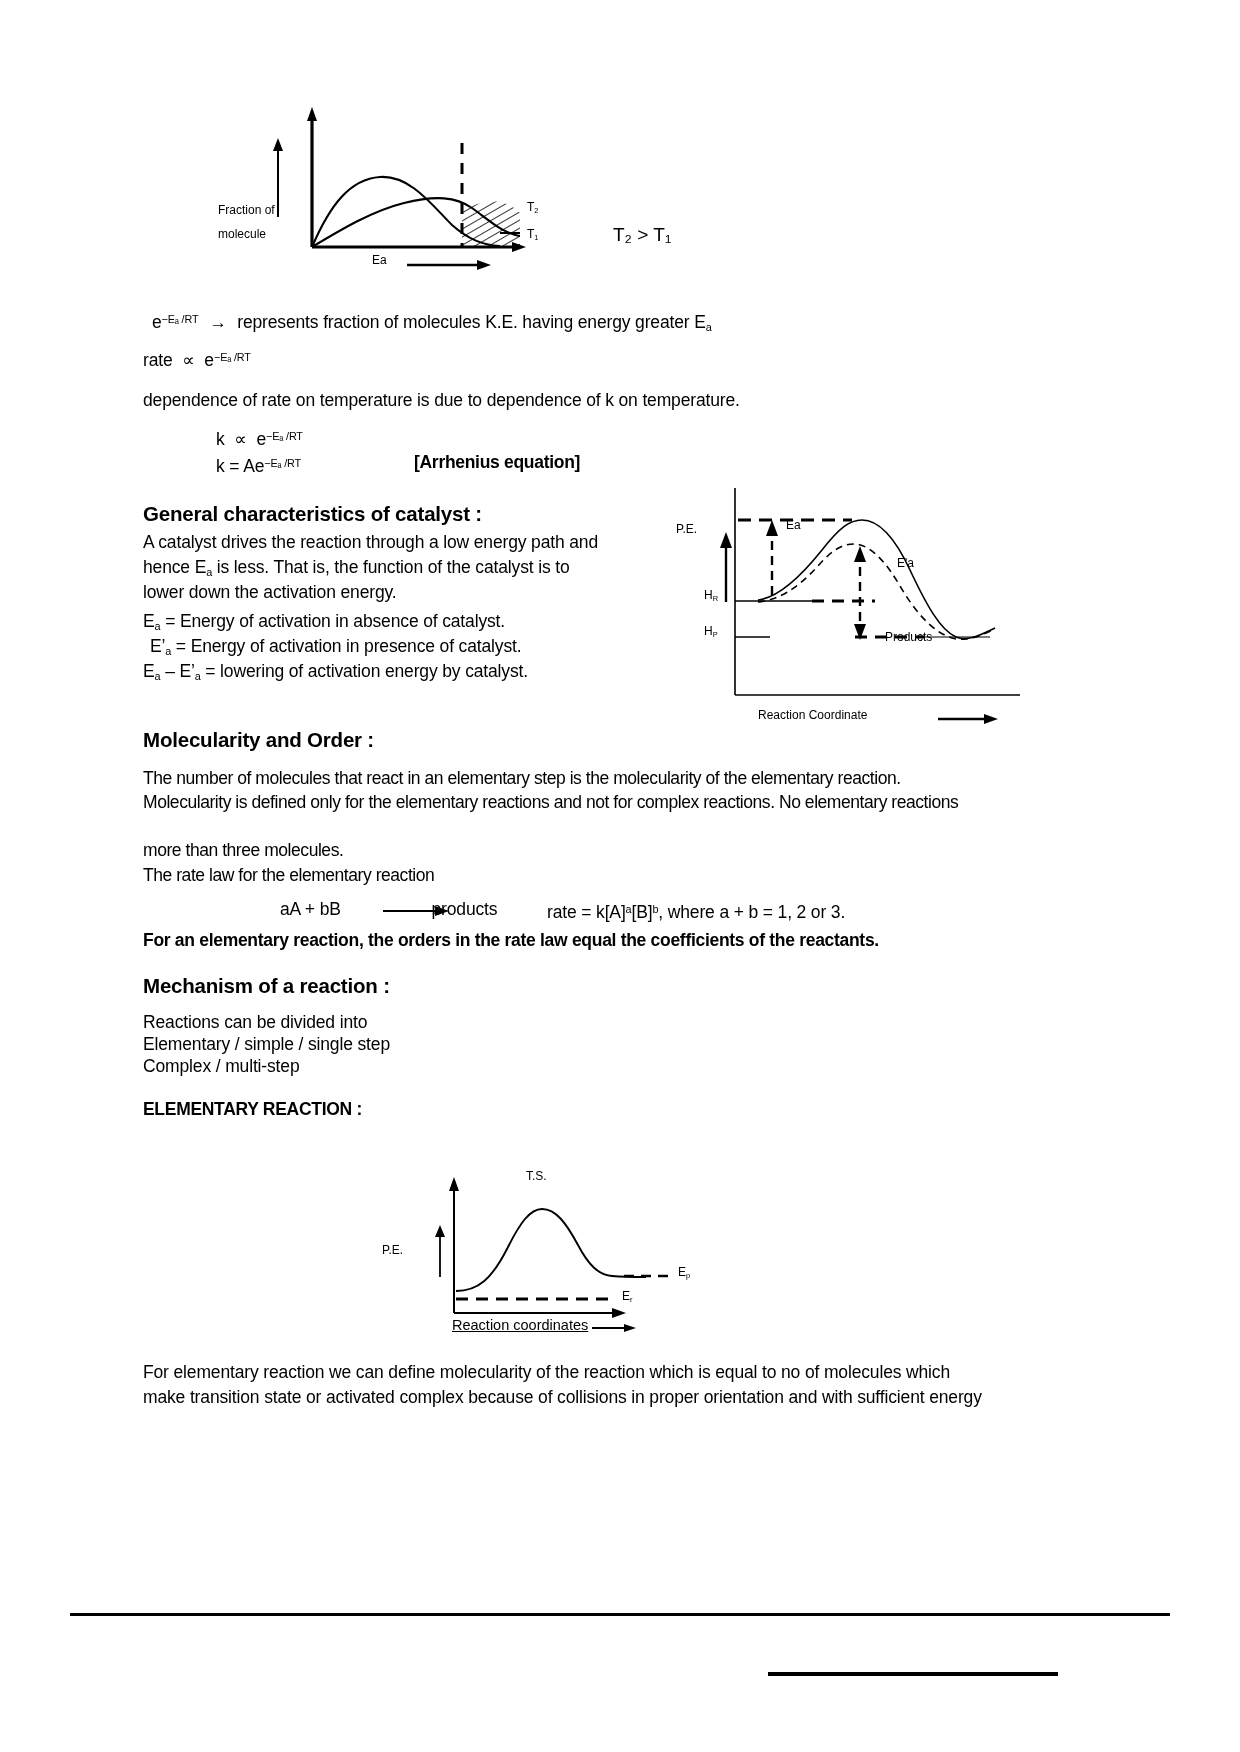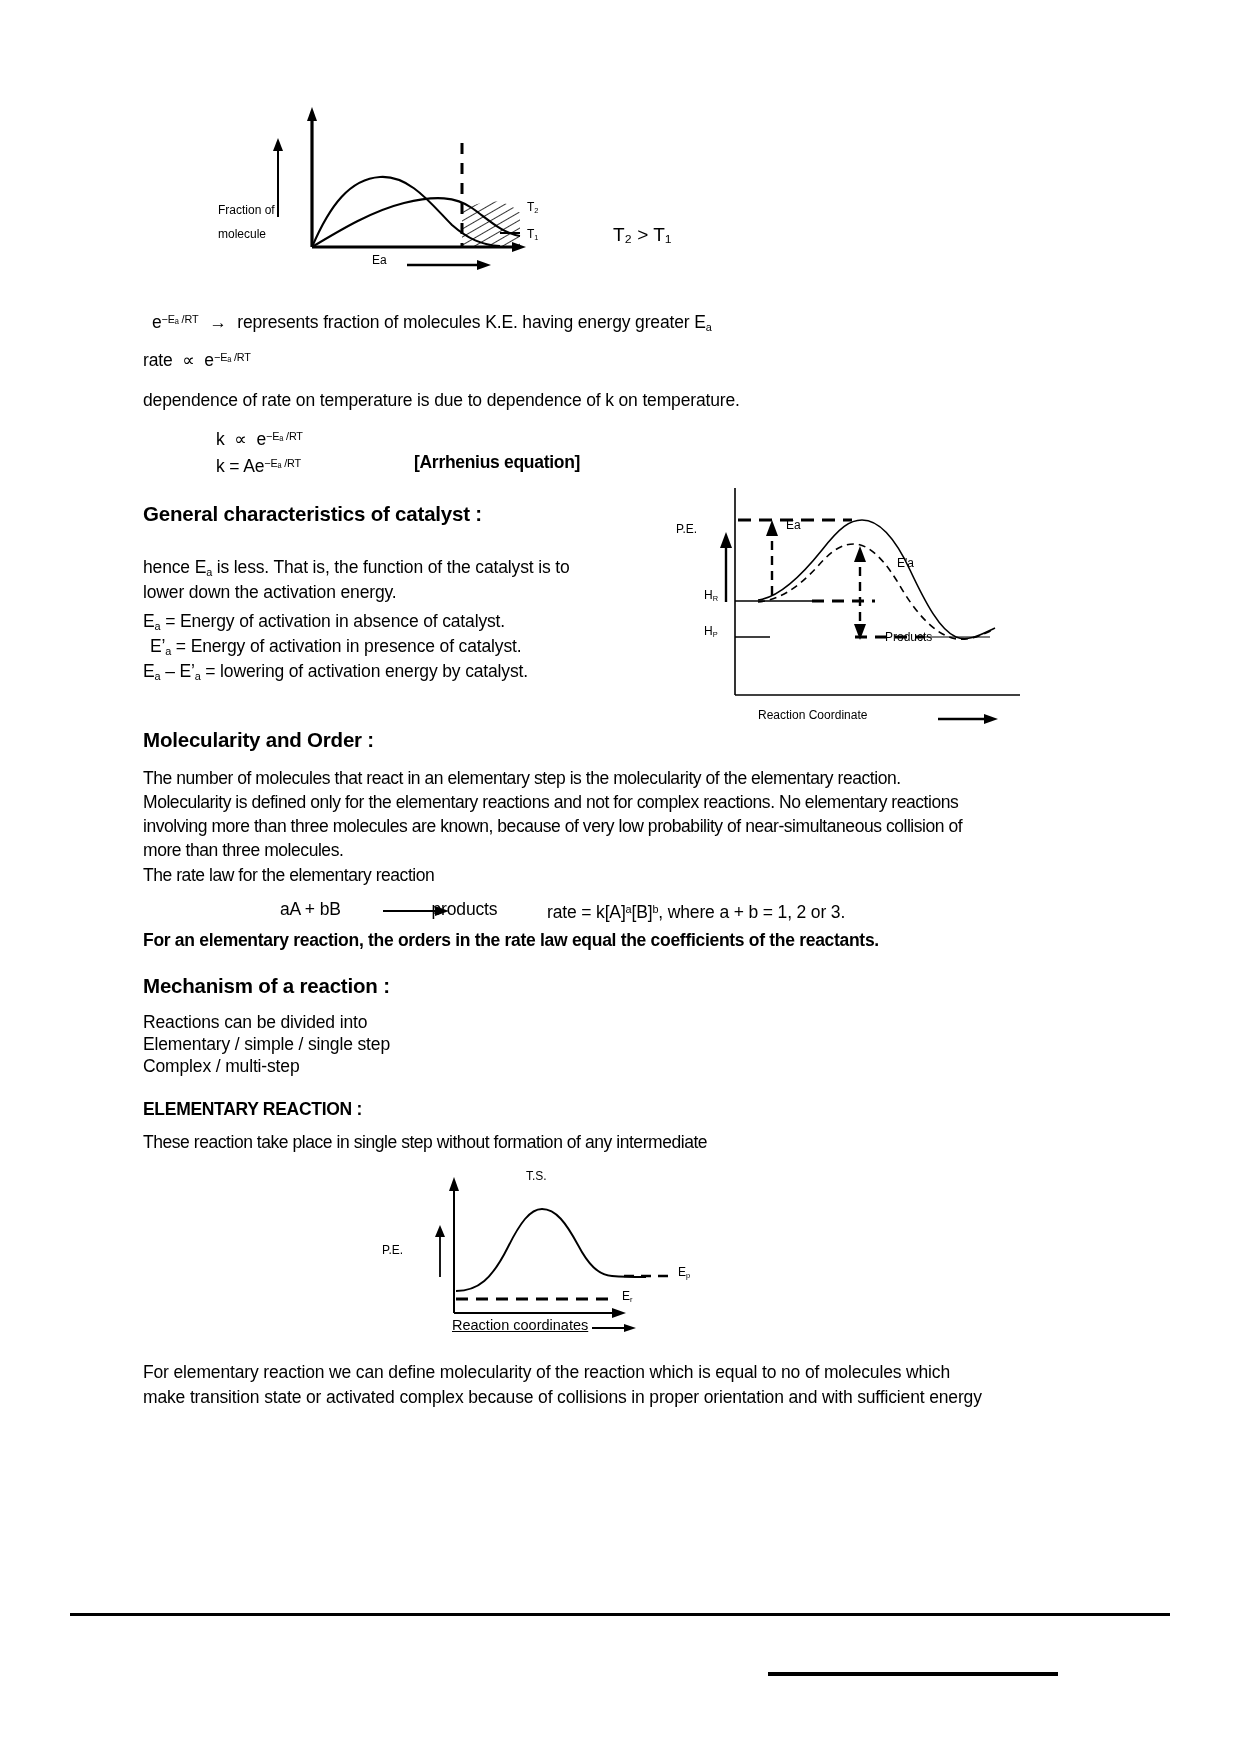--- a/index.html
+++ b/index.html
@@ -150,20 +150,21 @@
     <span>e</span><sup>−Eₐ /RT</sup>
   </div>
 
   <div class="abs body-text" style="left:216px; top:452px;">
     <span>k = Ae</span><sup>−Eₐ /RT</sup>
   </div>
   <div class="abs sub-heading" style="left:414px; top:452px;">[Arrhenius equation]</div>
 
   <div class="abs heading" style="left:143px; top:502px;">General characteristics of catalyst :</div>
 
+  <div class="abs body-text" style="left:143px; top:531px; width:500px;">A catalyst drives the reaction through a low energy path and</div>
 
   <div class="abs body-text" style="left:143px; top:556px; width:500px;">
     <span>hence E</span><sub>a</sub><span> is less. That is, the function of the catalyst is to</span>
   </div>
 
   <div class="abs body-text" style="left:143px; top:581px;">lower down the activation energy.</div>
 
   <div class="abs body-text" style="left:143px; top:610px;">
     <span>E</span><sub>a</sub><span> = Energy of activation in absence of catalyst.</span>
   </div>
@@ -227,21 +228,20 @@
     <svg class="abs" style="left:180px; top:6px;" width="62" height="16">
       <line x1="0" y1="8" x2="48" y2="8" stroke="#000" stroke-width="2.4"></line>
       <polygon points="60,8 46,3 46,13" fill="#000"></polygon>
     </svg>
   </div>
 
   <div class="abs heading" style="left:143px; top:728px;">Molecularity and Order :</div>
 
   <div class="abs body-text-narrow" style="left:143px; top:767px; width:900px;">The number of molecules that react in an elementary step is the molecularity of the elementary reaction.</div>
   <div class="abs body-text-narrow" style="left:143px; top:791px; width:900px;">Molecularity is defined only for the elementary reactions and not for complex reactions. No elementary reactions</div>
-  <div class="abs body-text-narrow" style="left:143px; top:815px; width:900px;">involving more than three molecules are known, because of very low probability of near-simultaneous collision of</div>
   <div class="abs body-text-narrow" style="left:143px; top:839px;">more than three molecules.</div>
   <div class="abs body-text-narrow" style="left:143px; top:864px;">The rate law for the elementary reaction</div>
 
   <div class="abs body-text" style="left:280px; top:898px;">
     <span>aA + bB</span>
     <span class="abs" style="left:103px; top:3px;">
       <svg width="68" height="16">
         <line x1="0" y1="9" x2="54" y2="9" stroke="#000" stroke-width="2"></line>
         <polygon points="66,9 52,4 52,14" fill="#000"></polygon>
       </svg>
@@ -256,21 +256,20 @@
   <div class="abs sub-heading" style="left:143px; top:930px;">For an elementary reaction, the orders in the rate law equal the coefficients of the reactants.</div>
 
   <div class="abs heading" style="left:143px; top:974px;">Mechanism of a reaction :</div>
 
   <div class="abs body-text" style="left:143px; top:1011px;">Reactions can be divided into</div>
   <div class="abs body-text" style="left:143px; top:1033px;">Elementary / simple / single step</div>
   <div class="abs body-text" style="left:143px; top:1055px;">Complex / multi-step</div>
 
   <div class="abs sub-heading" style="left:143px; top:1099px;">ELEMENTARY REACTION :</div>
 
-  <div class="abs body-text-narrow" style="left:143px; top:1131px;">These reaction take place in single step without formation of any intermediate</div>
 
   <div class="abs" id="graph-elementary">
     <svg width="260" height="185" viewBox="0 0 260 185">
 
       <line x1="34" y1="22" x2="34" y2="148" stroke="#000" stroke-width="2"></line>
       <polygon points="34,12 29,26 39,26" fill="#000"></polygon>
 
       <line x1="20" y1="68" x2="20" y2="112" stroke="#000" stroke-width="1.8"></line>
       <polygon points="20,60 15,72 25,72" fill="#000"></polygon>
 

